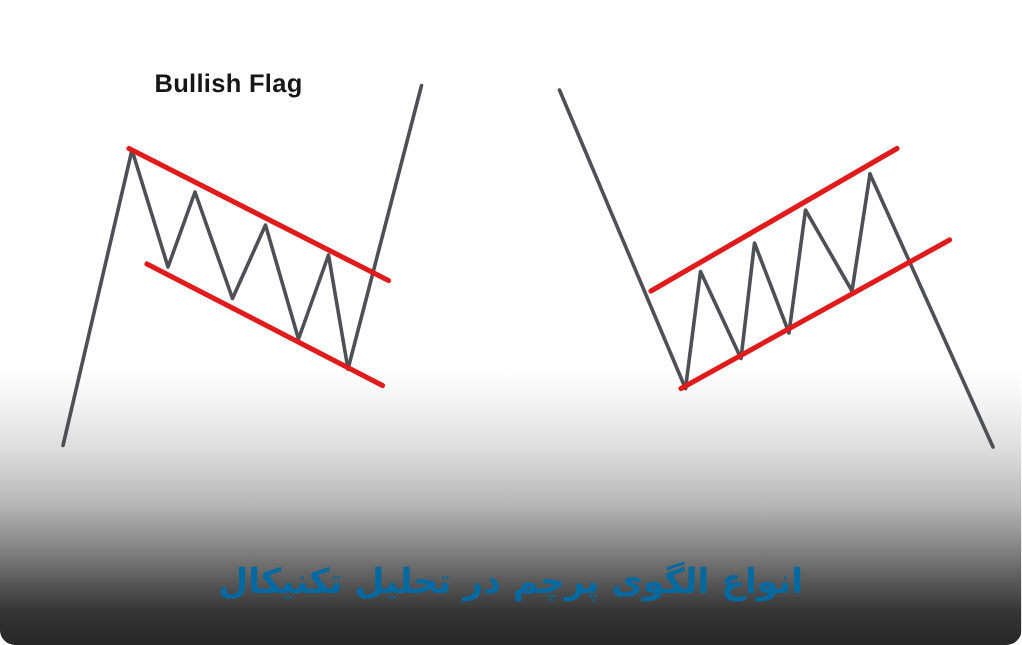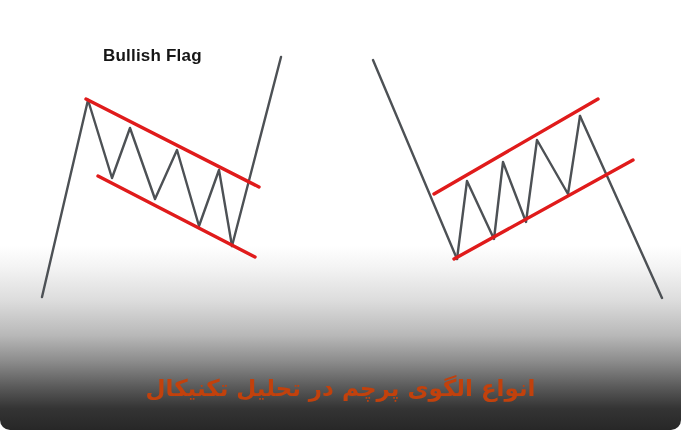--- a/index.html
+++ b/index.html
@@ -65,21 +65,21 @@
   .caption {
     position: absolute;
     left: 0;
     top: 371px;
     width: 681px;
     text-align: center;
     direction: rtl;
     font-family: "DejaVu Sans", "Liberation Sans", sans-serif;
     font-weight: bold;
     font-size: 23px;
-    color: #c2410c;
+    color: #0369a1;
     white-space: nowrap;
     line-height: 34px;
   }
 </style>
 </head>
 <body>
 
 <div id="canvas">
 
   <div class="bg-gradient"></div>

